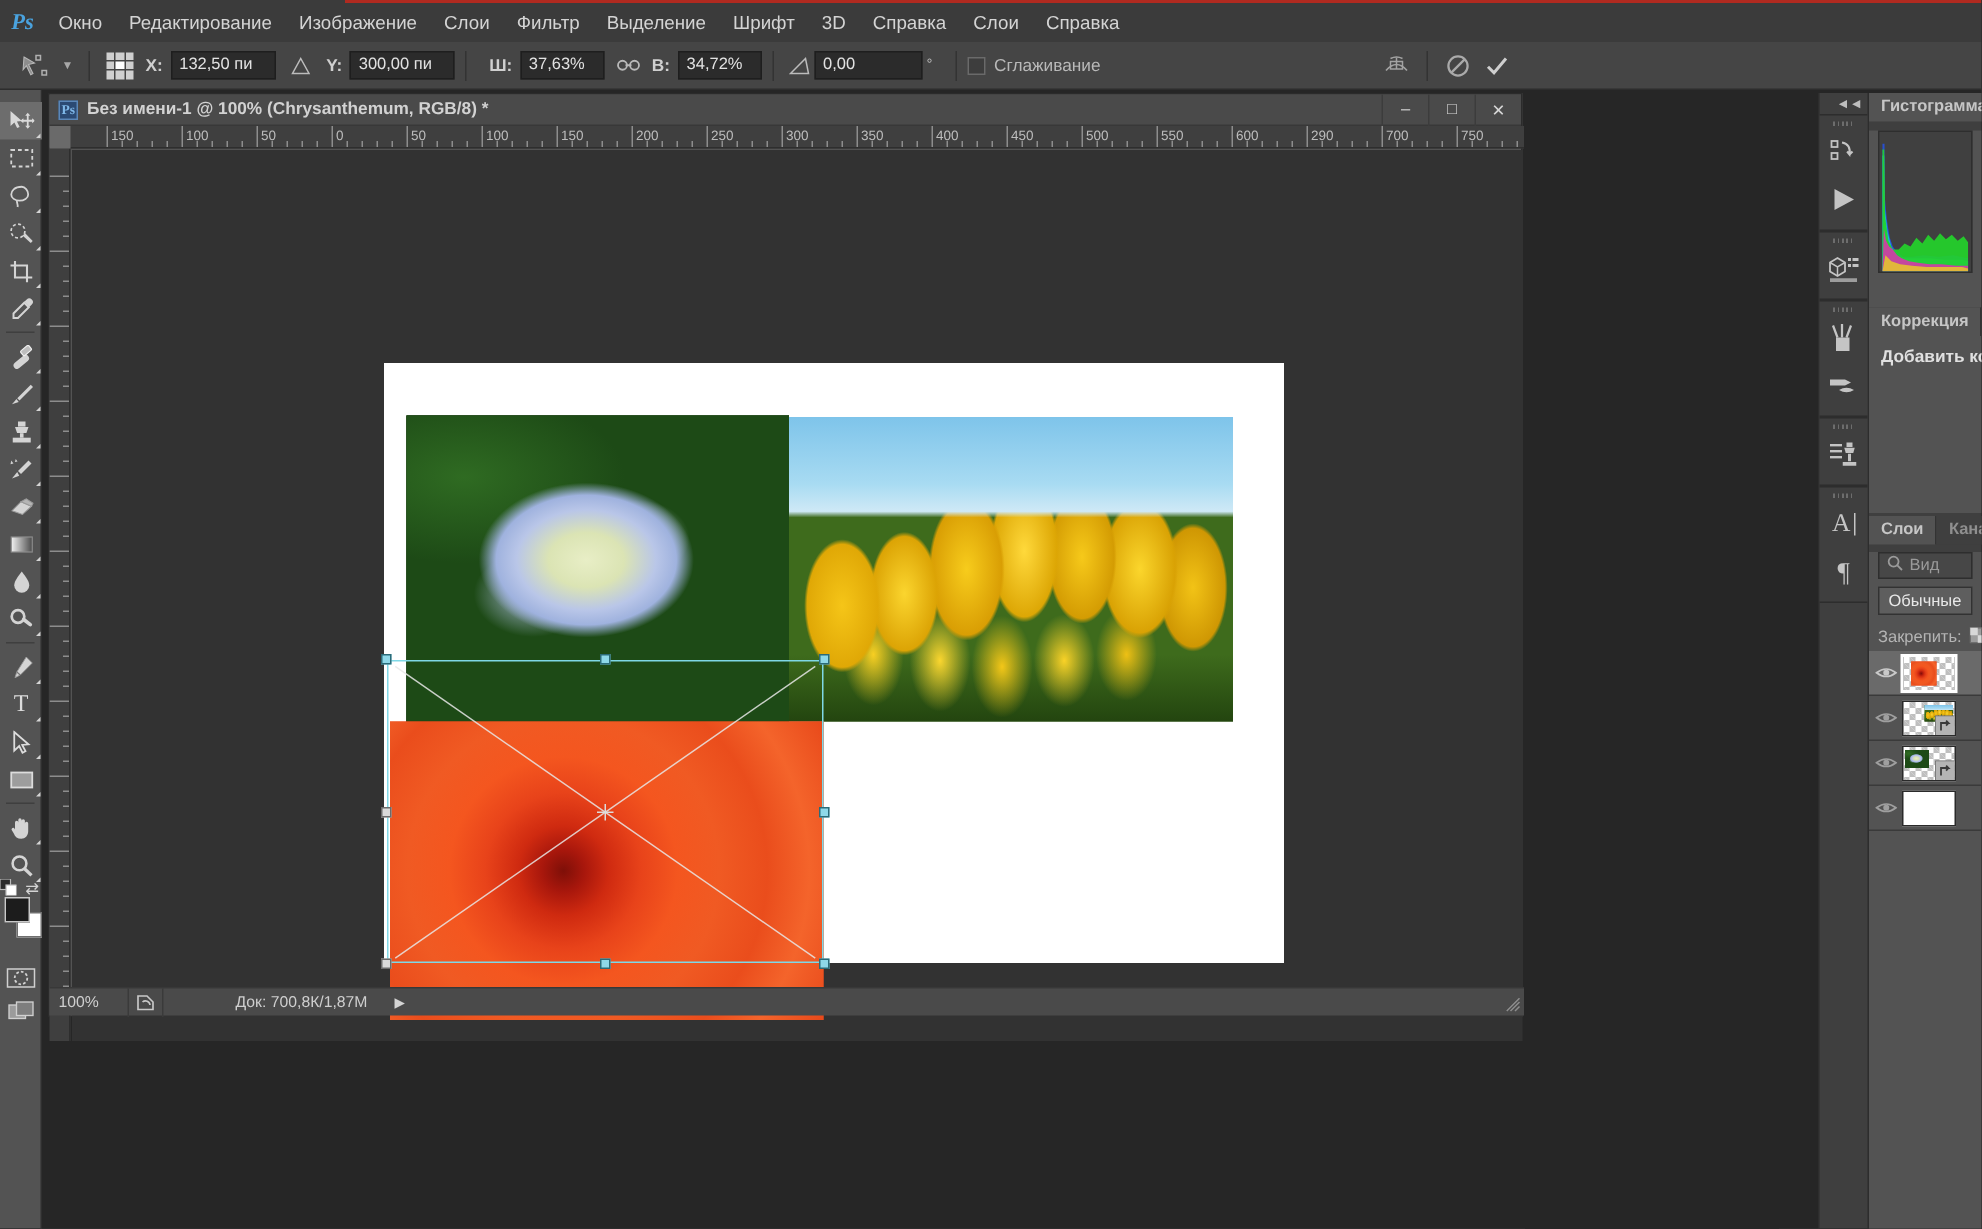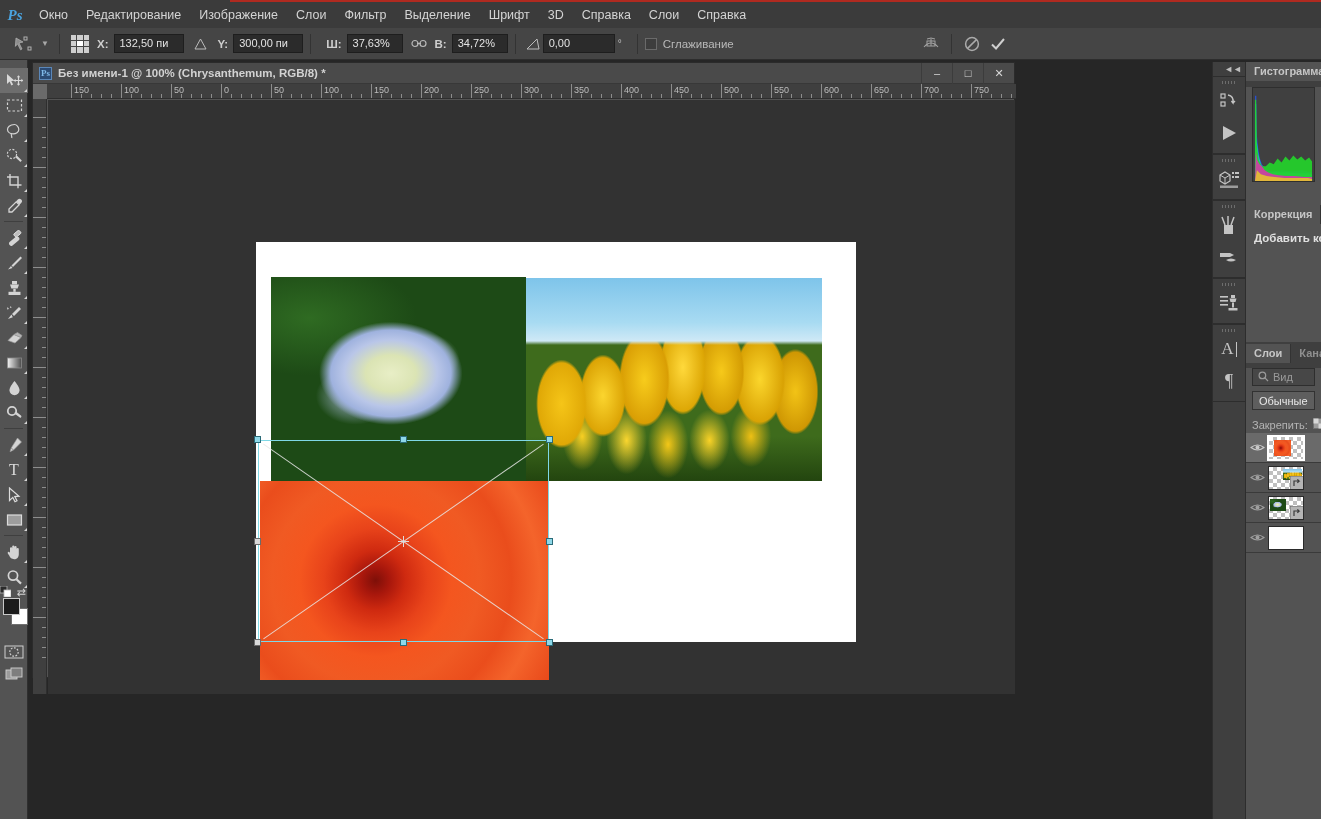--- a/index.html
+++ b/index.html
@@ -623,21 +623,21 @@
       <div class="rtick" style="left: 758px; top: 10px; width: 1px; height: 5px;"></div>
       <div class="rtick" style="left: 768px; top: 10px; width: 1px; height: 5px;"></div>
       <div class="rtick" style="left: 778px; top: 10px; width: 1px; height: 5px;"></div>
       <div class="rtick" style="left: 788px; top: 0px; width: 1px; height: 15px;"></div>
       <div class="rt" style="left: 791px; top: 1px;">600</div>
       <div class="rtick" style="left: 798px; top: 10px; width: 1px; height: 5px;"></div>
       <div class="rtick" style="left: 808px; top: 10px; width: 1px; height: 5px;"></div>
       <div class="rtick" style="left: 818px; top: 10px; width: 1px; height: 5px;"></div>
       <div class="rtick" style="left: 828px; top: 10px; width: 1px; height: 5px;"></div>
       <div class="rtick" style="left: 838px; top: 0px; width: 1px; height: 15px;"></div>
-      <div class="rt" style="left: 841px; top: 1px;">650</div>
+      <div class="rt" style="left: 841px; top: 1px;">290</div>
       <div class="rtick" style="left: 848px; top: 10px; width: 1px; height: 5px;"></div>
       <div class="rtick" style="left: 858px; top: 10px; width: 1px; height: 5px;"></div>
       <div class="rtick" style="left: 868px; top: 10px; width: 1px; height: 5px;"></div>
       <div class="rtick" style="left: 878px; top: 10px; width: 1px; height: 5px;"></div>
       <div class="rtick" style="left: 888px; top: 0px; width: 1px; height: 15px;"></div>
       <div class="rt" style="left: 891px; top: 1px;">700</div>
       <div class="rtick" style="left: 898px; top: 10px; width: 1px; height: 5px;"></div>
       <div class="rtick" style="left: 908px; top: 10px; width: 1px; height: 5px;"></div>
       <div class="rtick" style="left: 918px; top: 10px; width: 1px; height: 5px;"></div>
       <div class="rtick" style="left: 928px; top: 10px; width: 1px; height: 5px;"></div>
@@ -723,20 +723,36 @@
       <div class="handle" style="left:142px; top:-4px;"></div>
       <div class="handle" style="left:288px; top:-4px;"></div>
       <div class="handle" style="left:288px; top:98px;"></div>
       <div class="handle" style="left:288px; top:199px;"></div>
       <div class="handle" style="left:142px; top:199px;"></div>
       <div class="handle wh" style="left:-4px;  top:199px;"></div>
       <div class="handle wh" style="left:-4px;  top:98px;"></div>
     </div>
   </div>
 
+  <div class="statusbar">
+    <span class="sb-zoom">100%</span>
+    <span class="sb-ico">
+      <svg width="13" height="13" viewBox="0 0 13 13">
+        <path d="M1 11 V2 h6 l4 4 v5 z" fill="none" stroke="#c9c9c9" stroke-width="1.1"></path>
+        <path d="M4 6 a3 3 0 0 1 5 2" fill="none" stroke="#c9c9c9" stroke-width="1.1"></path>
+      </svg>
+    </span>
+    <span class="sb-doc">Док: 700,8К/1,87М</span>
+    <span class="sb-arrow">▶</span>
+    <span class="sb-grip">
+      <svg width="10" height="10" viewBox="0 0 10 10">
+        <path d="M9 3 L3 9 M9 6 L6 9 M9 0.5 L0.5 9" stroke="#8d8d8d" stroke-width="1"></path>
+      </svg>
+    </span>
+  </div>
 </div>
 
 <div class="icondock">
   <div class="dock-collapse">◄◄</div>
 
   <div class="dock-group">
     <div class="dock-grip">
         <i></i>
       </div>
     <div class="dock-ico">

